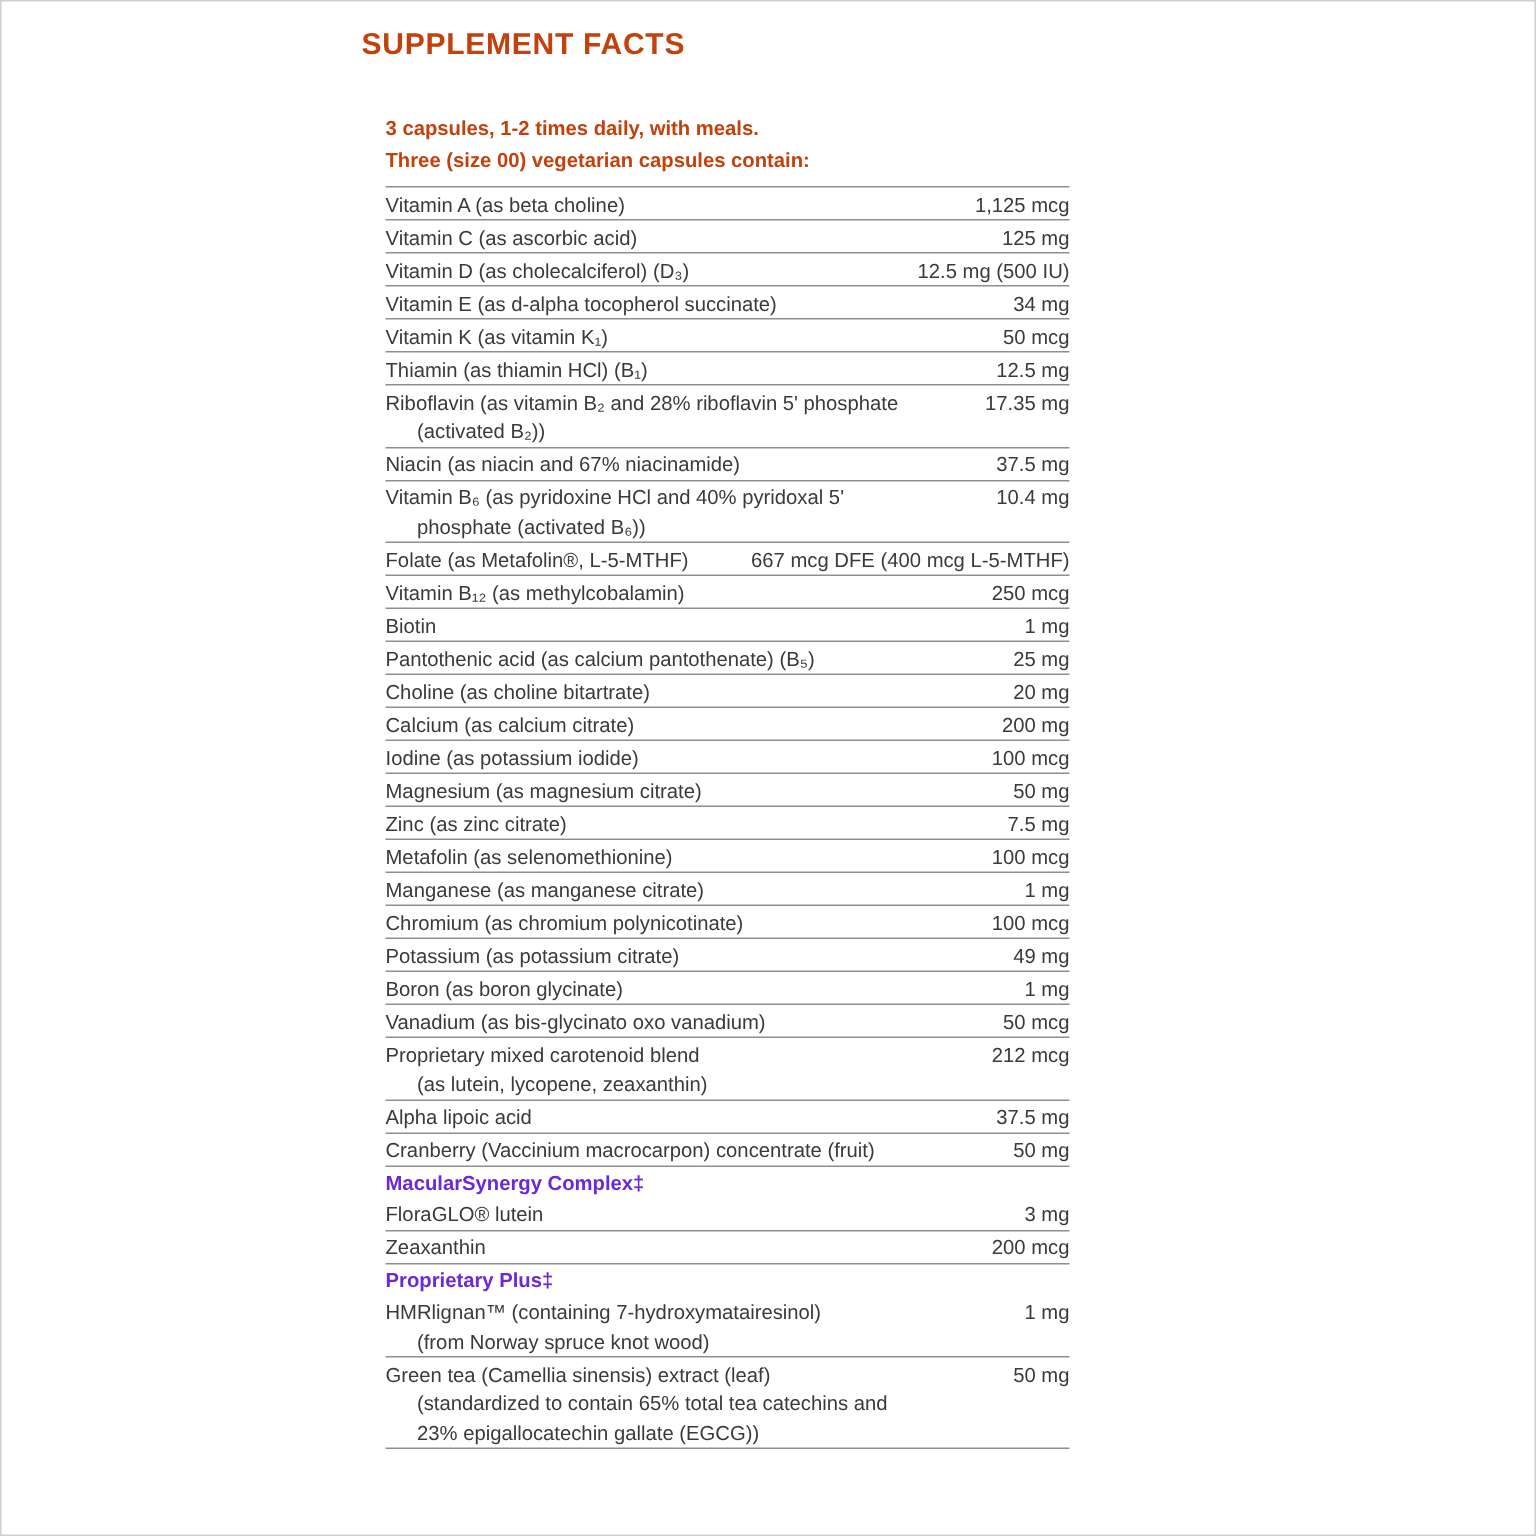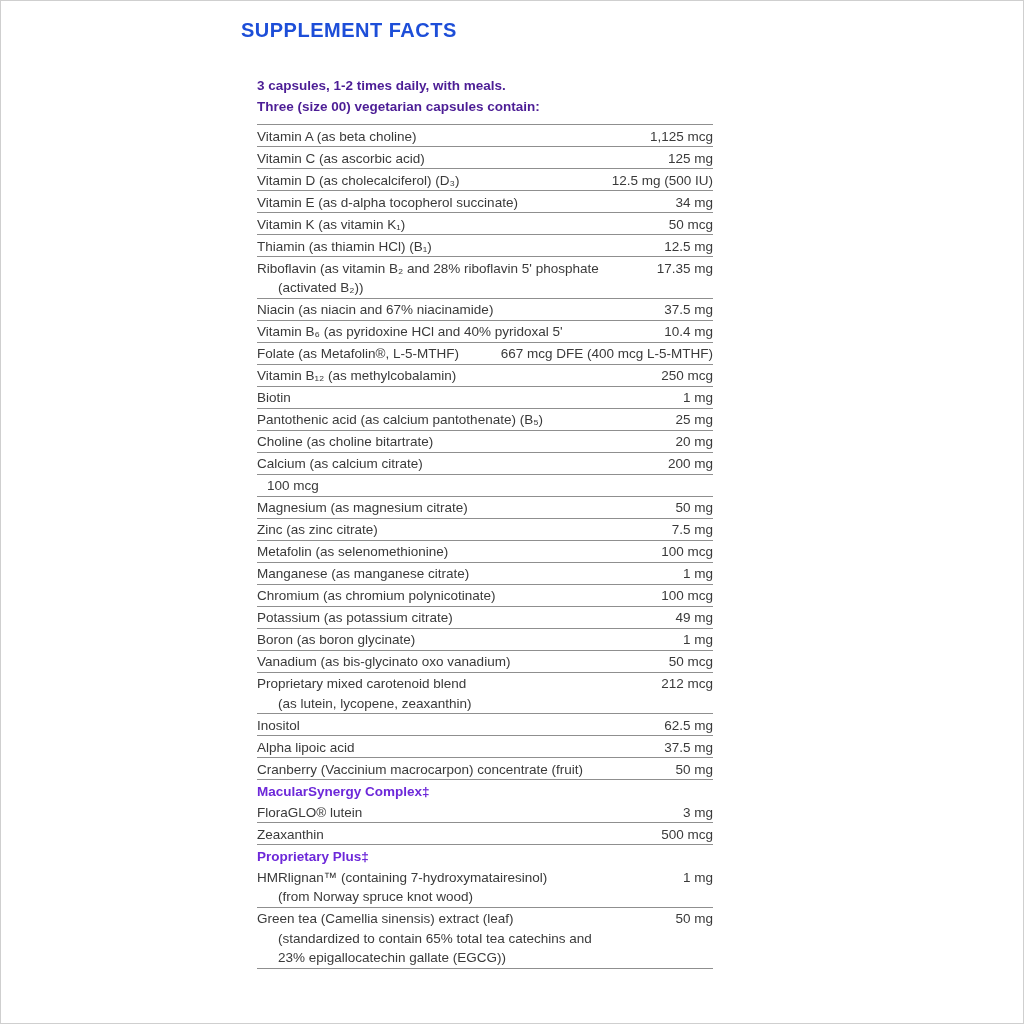--- a/index.html
+++ b/index.html
@@ -19,31 +19,31 @@
   .content {
     position: absolute;
     left: 240px;
     top: 18px;
     width: 472px;
   }
   .title {
     font-size: 20px;
     font-weight: 700;
     letter-spacing: 0.5px;
-    color: #1d4ed8;
+    color: #c2410c;
     margin-bottom: 36px;
   }
   .intro {
     margin-left: 16px;
     margin-bottom: 10px;
   }
   .intro-line {
     font-size: 13.5px;
     font-weight: 700;
-    color: #4c1d95;
+    color: #c2410c;
     line-height: 15px;
     margin-bottom: 6px;
   }
   .facts-table {
     margin-left: 16px;
     border-top: 1.5px solid #8f8f8f;
   }
   .row {
     border-bottom: 1.5px solid #8f8f8f;
     padding: 3.5px 0 2.5px 0;
@@ -135,20 +135,21 @@
       <div class="name">Niacin (as niacin and 67% niacinamide)</div>
       <div class="amount">37.5 mg</div>
     </div>
   </div>
 
   <div class="row">
     <div class="row-main">
       <div class="name">Vitamin B₆ (as pyridoxine HCl and 40% pyridoxal 5'</div>
       <div class="amount">10.4 mg</div>
     </div>
+  <div class="cont">phosphate (activated B₆))</div>
         </div>
 
   <div class="row">
     <div class="row-main">
       <div class="name">Folate (as Metafolin®, L-5-MTHF)</div>
       <div class="amount">667 mcg DFE (400 mcg L-5-MTHF)</div>
     </div>
   </div>
 
   <div class="row">
@@ -181,20 +182,21 @@
 
   <div class="row">
     <div class="row-main">
       <div class="name">Calcium (as calcium citrate)</div>
       <div class="amount">200 mg</div>
     </div>
   </div>
 
   <div class="row">
     <div class="row-main">
+      <div class="name">Iodine (as potassium iodide)</div>
       <div class="amount">100 mcg</div>
     </div>
   </div>
 
   <div class="row">
     <div class="row-main">
       <div class="name">Magnesium (as magnesium citrate)</div>
       <div class="amount">50 mg</div>
     </div>
   </div>
@@ -249,26 +251,20 @@
   </div>
 
   <div class="row">
     <div class="row-main">
       <div class="name">Proprietary mixed carotenoid blend</div>
       <div class="amount">212 mcg</div>
     </div>
   <div class="cont">(as lutein, lycopene, zeaxanthin)</div>
         </div>
 
-  <div class="row">
-    <div class="row-main">
-      <div class="name">Inositol</div>
-      <div class="amount">62.5 mg</div>
-    </div>
-  </div>
 
   <div class="row">
     <div class="row-main">
       <div class="name">Alpha lipoic acid</div>
       <div class="amount">37.5 mg</div>
     </div>
   </div>
 
   <div class="row">
     <div class="row-main">
@@ -287,21 +283,21 @@
   <div class="row">
     <div class="row-main">
       <div class="name">FloraGLO® lutein</div>
       <div class="amount">3 mg</div>
     </div>
   </div>
 
   <div class="row">
     <div class="row-main">
       <div class="name">Zeaxanthin</div>
-      <div class="amount">500 mcg</div>
+      <div class="amount">200 mcg</div>
     </div>
   </div>
 
   <div class="row bold no-rule">
     <div class="row-main">
       <div class="name">Proprietary Plus‡</div>
       <div class="amount"></div>
     </div>
   </div>
 

